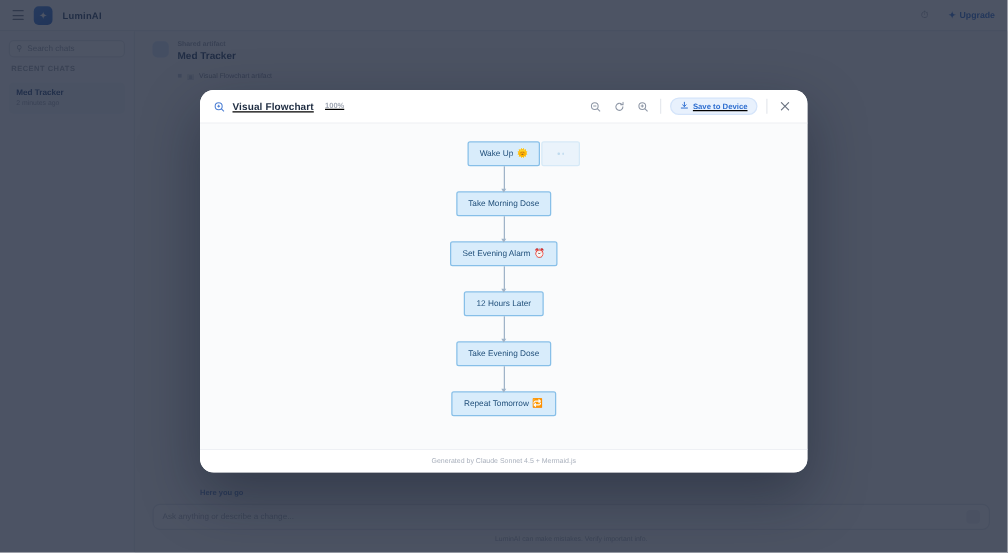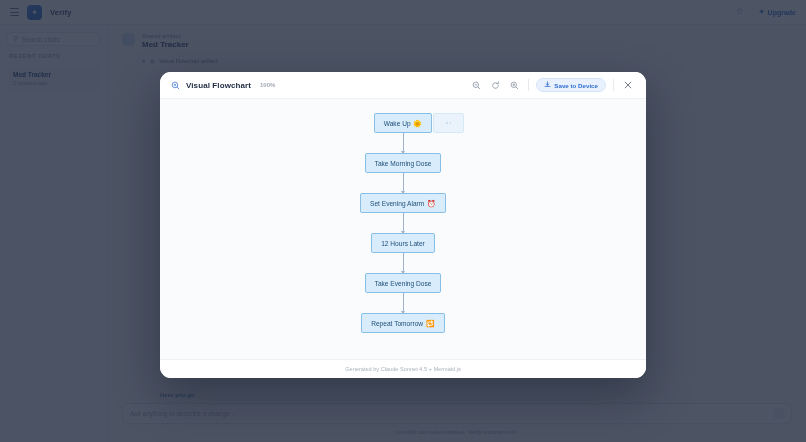--- a/index.html
+++ b/index.html
@@ -82,21 +82,21 @@
   #modal {
     position: absolute;
     left: 160px; top: 72px; width: 486px; height: 306px;
     background: #ffffff; border-radius: 11px;
     box-shadow: 0 18px 46px rgba(10,18,35,.38);
     display: flex; flex-direction: column; overflow: hidden;
   }
   .modal-header {
     height: 27px; flex: 0 0 27px;
     display: flex; align-items: center; gap: 6px;
-    padding: 0 11px; border-bottom: 1px solid #eef0f4; background: #fff;
+    padding: 0 11px; border-bottom: 1px solid #eef0f4; background: #fff; text-decoration: underline;
   }
   .mh-icon { color: #4d7fd4; display: flex; align-items: center; }
   .mh-title { font-size: 8px; font-weight: 700; color: #1d2b40; letter-spacing: .1px; }
   .mh-zoom { font-size: 6px; color: #a0a7b4; font-weight: 600; margin-left: 3px; }
   .mh-right { margin-left: auto; display: flex; align-items: center; gap: 7px; }
   .zoom-group { display: flex; align-items: center; gap: 6px; }
   .icon-btn {
     width: 13px; height: 13px; border-radius: 4px;
     display: flex; align-items: center; justify-content: center;
     color: #8e97a6; background: transparent; border: none; cursor: pointer;
@@ -155,21 +155,21 @@
 <div id="app-backdrop">
 
   <div class="topbar">
     <div class="topbar-left">
       <span class="hamburger">
           <i></i>
           <i></i>
           <i></i>
         </span>
       <span class="brand-logo">✦</span>
-      <span class="brand-name">Verify</span>
+      <span class="brand-name">LuminAI</span>
     </div>
     <div class="topbar-right">
       <span class="tb-icon">⏱</span>
       <span class="upgrade-pill">
         <span>✦</span>
         <span>Upgrade</span>
       </span>
     </div>
   </div>
 

